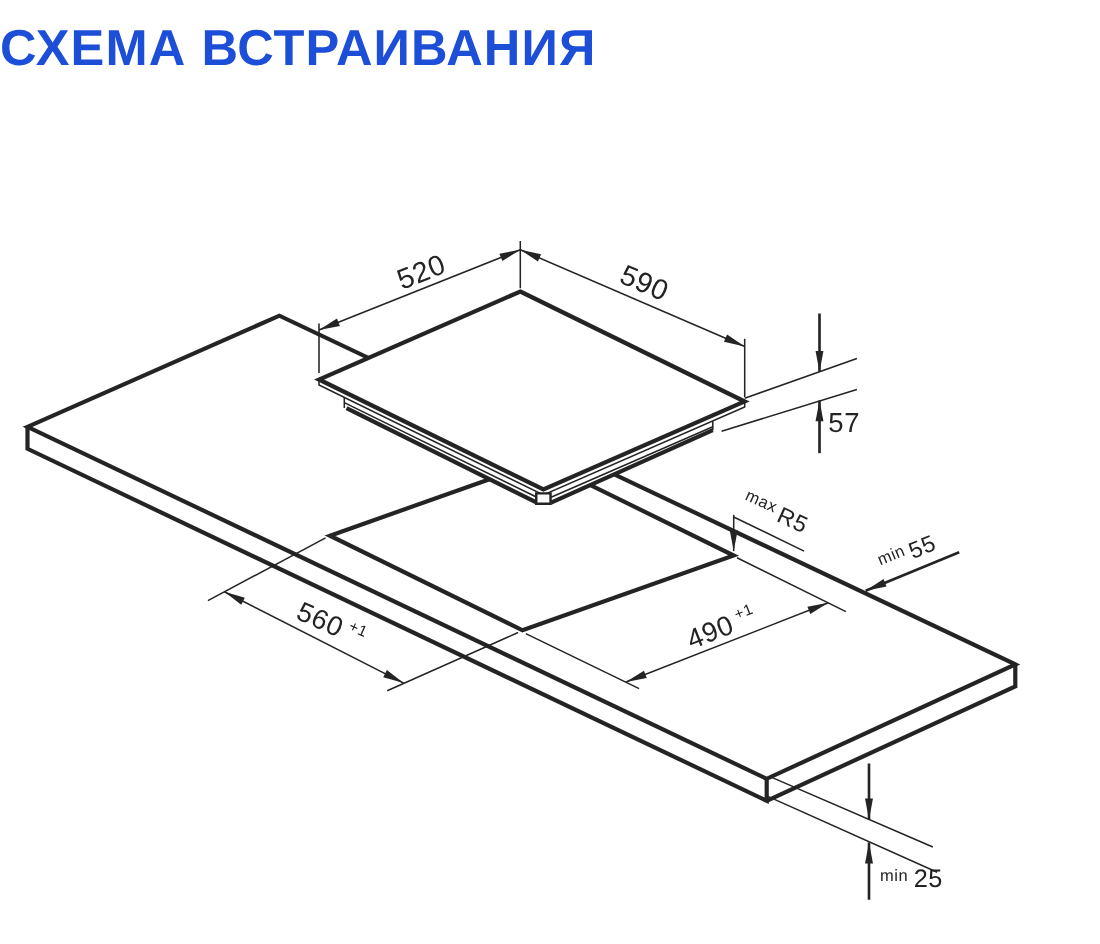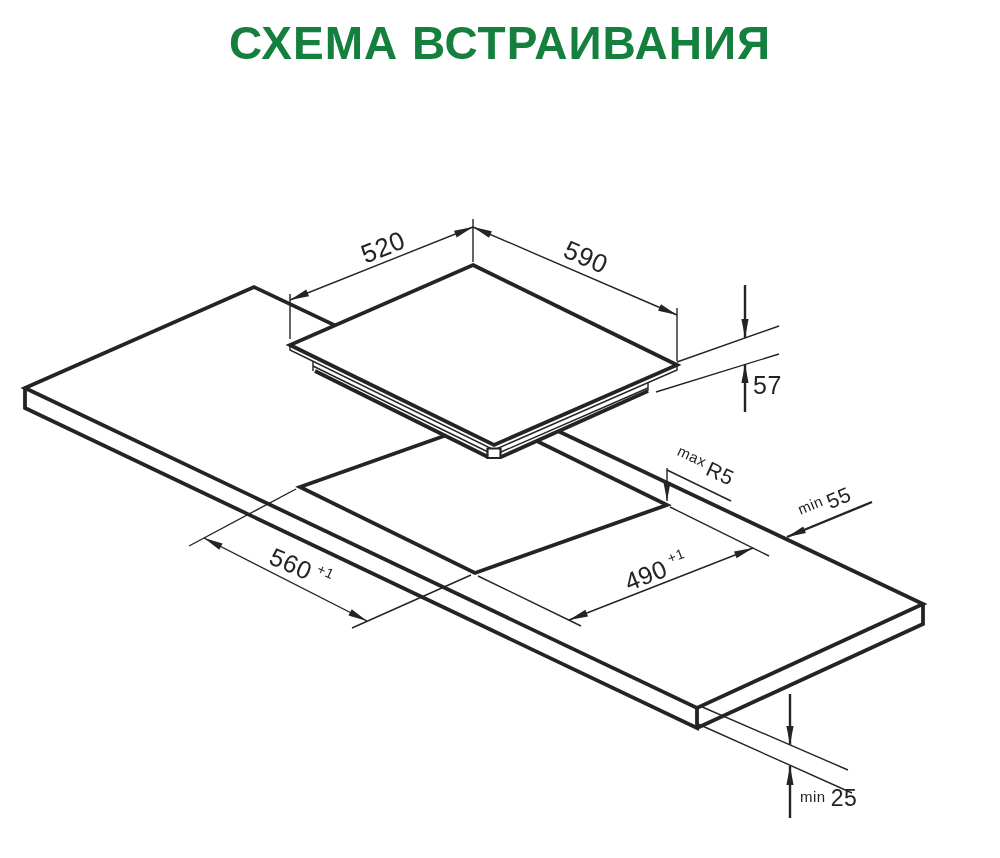--- a/index.html
+++ b/index.html
@@ -1,19 +1,19 @@
 <!DOCTYPE html>
 <html><head>
 <meta charset="utf-8">
 <style>
   html,body{margin:0;padding:0;background:#ffffff;}
   #page{position:relative;width:1000px;height:858px;background:#ffffff;overflow:hidden;
         font-family:"Liberation Sans",sans-serif;}
-  #page-title{position:absolute;top:16px;left:0;width:100%;margin:0;text-align:center;
-        font-size:46px;font-weight:700;letter-spacing:1px;color:#15803d;
+  #page-title{position:absolute;top:16px;left:0;width:100%;margin:0;
+        font-size:46px;font-weight:700;letter-spacing:1px;color:#1d4ed8;
         font-family:"Liberation Sans",sans-serif;}
   svg{position:absolute;left:0;top:0;}
   .obj{fill:none;stroke:#242424;stroke-width:3.8;stroke-linejoin:miter;stroke-linecap:butt;}
   .objfill{fill:#ffffff;stroke:#242424;stroke-width:3.8;stroke-linejoin:miter;}
   .sil{fill:#ffffff;stroke:none;}
   .thin{fill:none;stroke:#242424;stroke-width:1.4;}
   .dim{fill:none;stroke:#242424;stroke-width:1.4;}
   .dimbold{fill:none;stroke:#242424;stroke-width:2.4;}
   .lbl{fill:#232323;font-family:"Liberation Sans",sans-serif;letter-spacing:0.5px;}
   .arrowhead{fill:#242424;stroke:none;}

